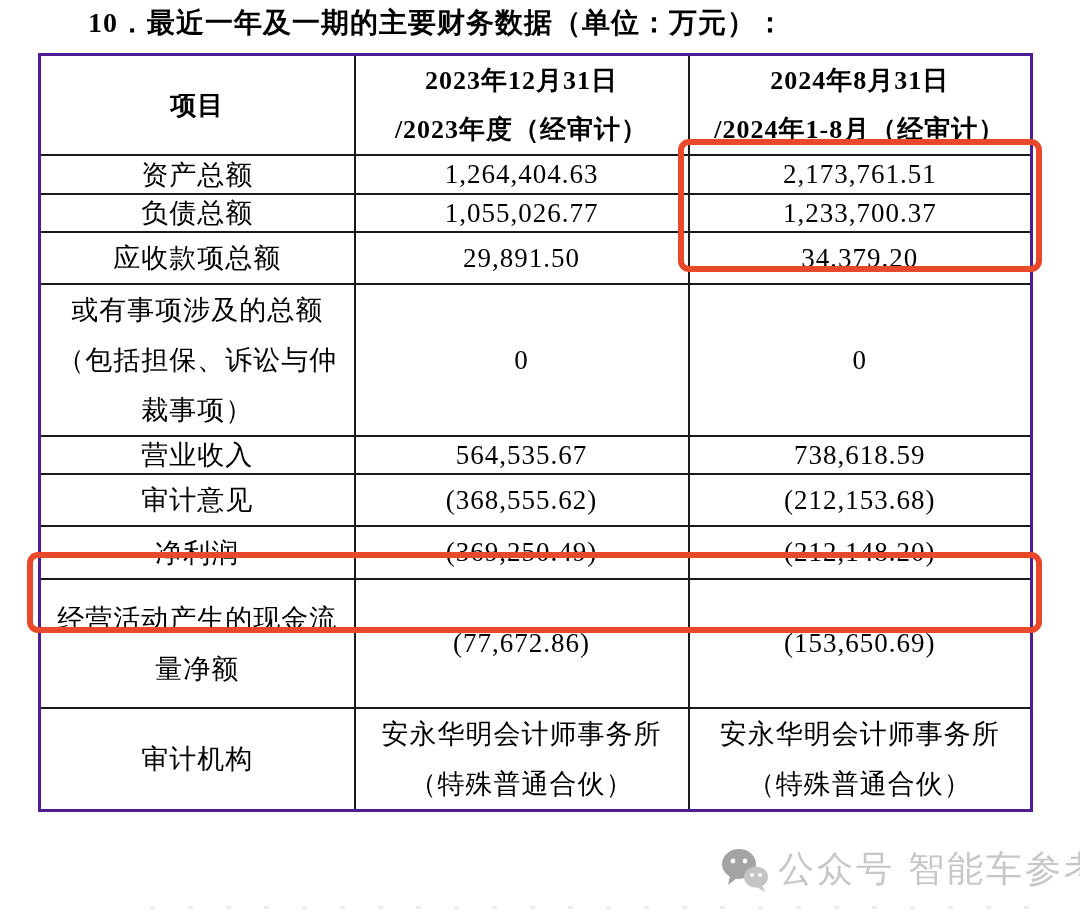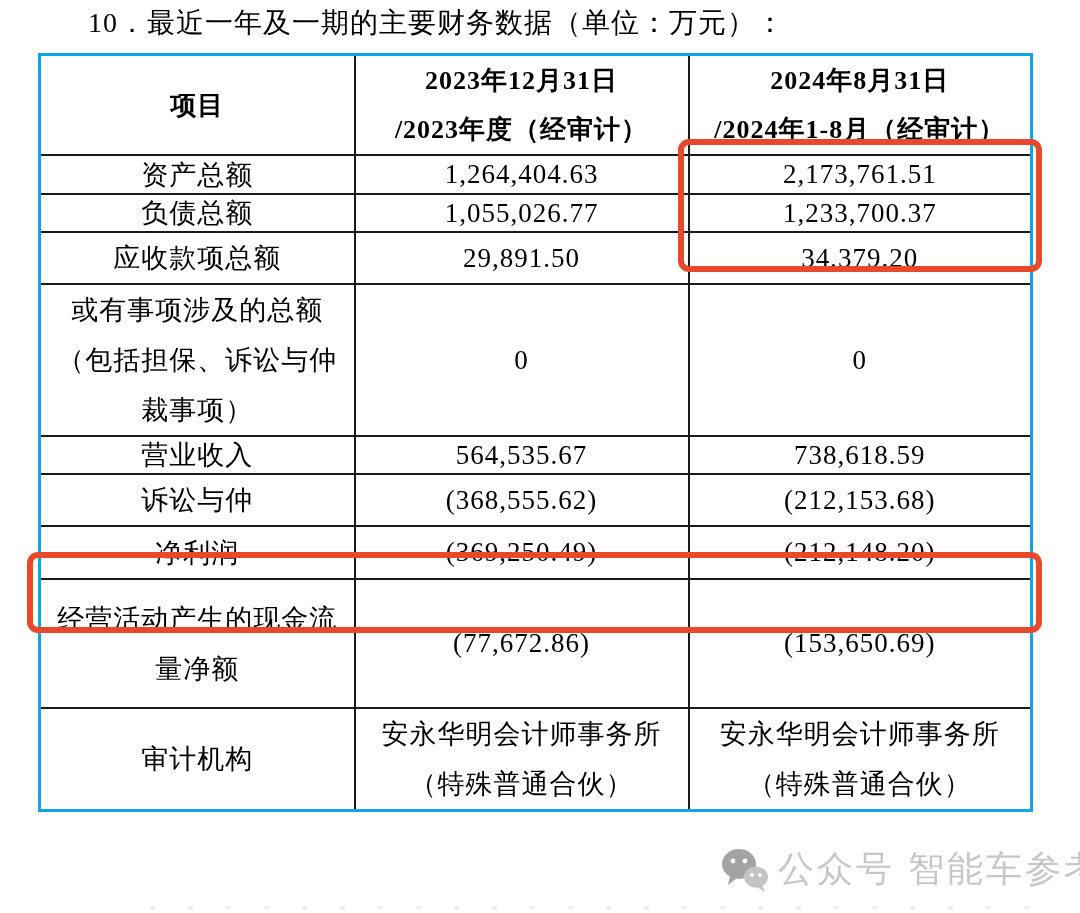--- a/index.html
+++ b/index.html
@@ -13,33 +13,33 @@
     position: relative;
     overflow: hidden;
     font-family: "Liberation Serif", "DejaVu Serif", serif;
     color: #000000;
   }
   .title {
     position: absolute;
     left: 88px;
     top: 4px;
     font-size: 28px;
-    font-weight: 400;
+    font-weight: 700;
     letter-spacing: 1px;
     white-space: nowrap;
     z-index: 1;
   }
   table.fin {
     position: absolute;
     left: 38px;
     top: 53px;
     width: 992px;
     border-collapse: collapse;
     table-layout: fixed;
-    border: 3px solid #0ea5e9;
+    border: 3px solid #4c1d95;
     background: transparent;
     z-index: 1;
   }
   table.fin th, table.fin td {
     border: 2px solid #1a1a1a;
     text-align: center;
     vertical-align: middle;
     padding: 0 6px;
     background: transparent;
   }
@@ -164,21 +164,21 @@
       <td>0</td>
     </tr>
 
     <tr style="height:36px">
       <td>营业收入</td>
       <td>564,535.67</td>
       <td>738,618.59</td>
     </tr>
 
     <tr style="height:52px">
-      <td>诉讼与仲</td>
+      <td>审计意见</td>
       <td>(368,555.62)</td>
       <td>(212,153.68)</td>
     </tr>
 
     <tr style="height:53px">
       <td>净利润</td>
       <td>(369,250.49)</td>
       <td>(212,148.20)</td>
     </tr>
 

